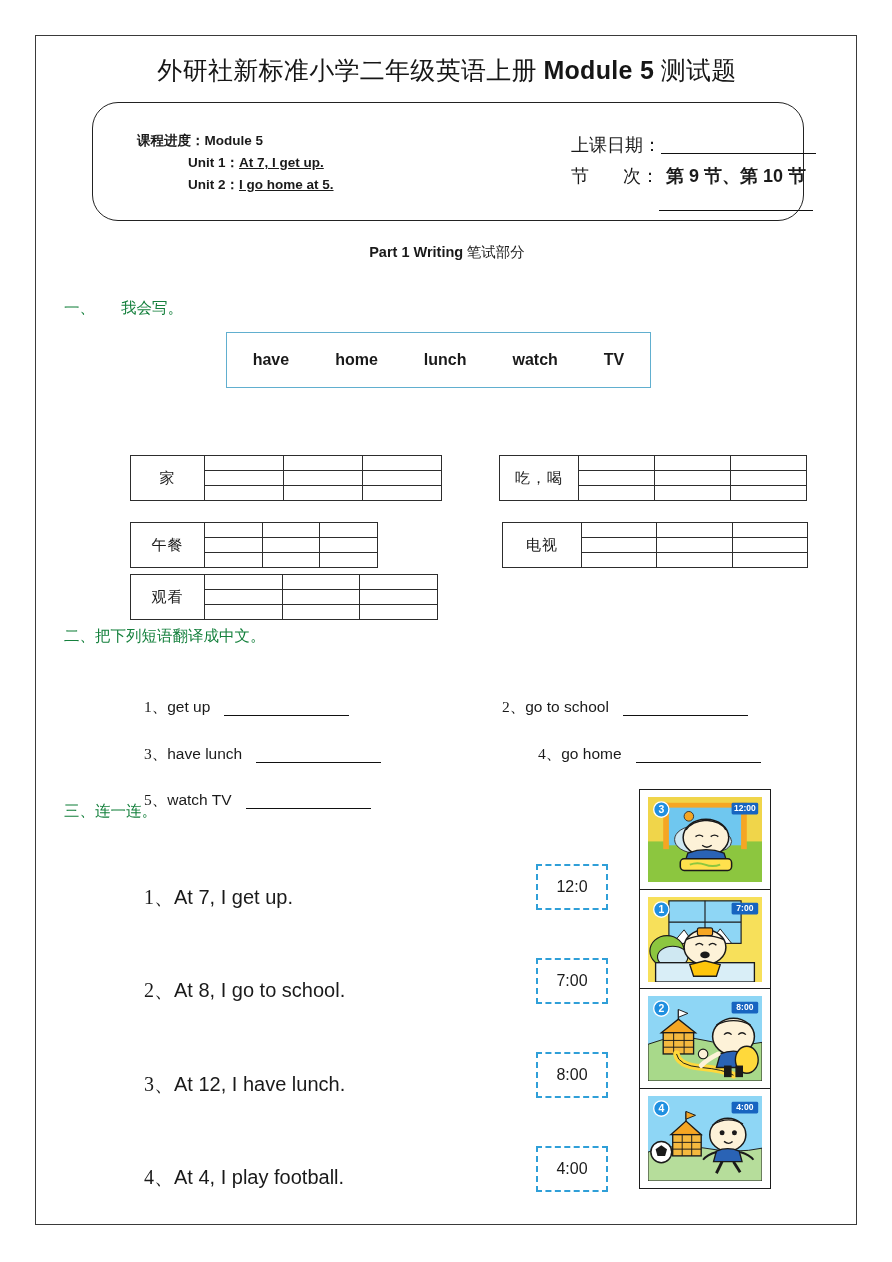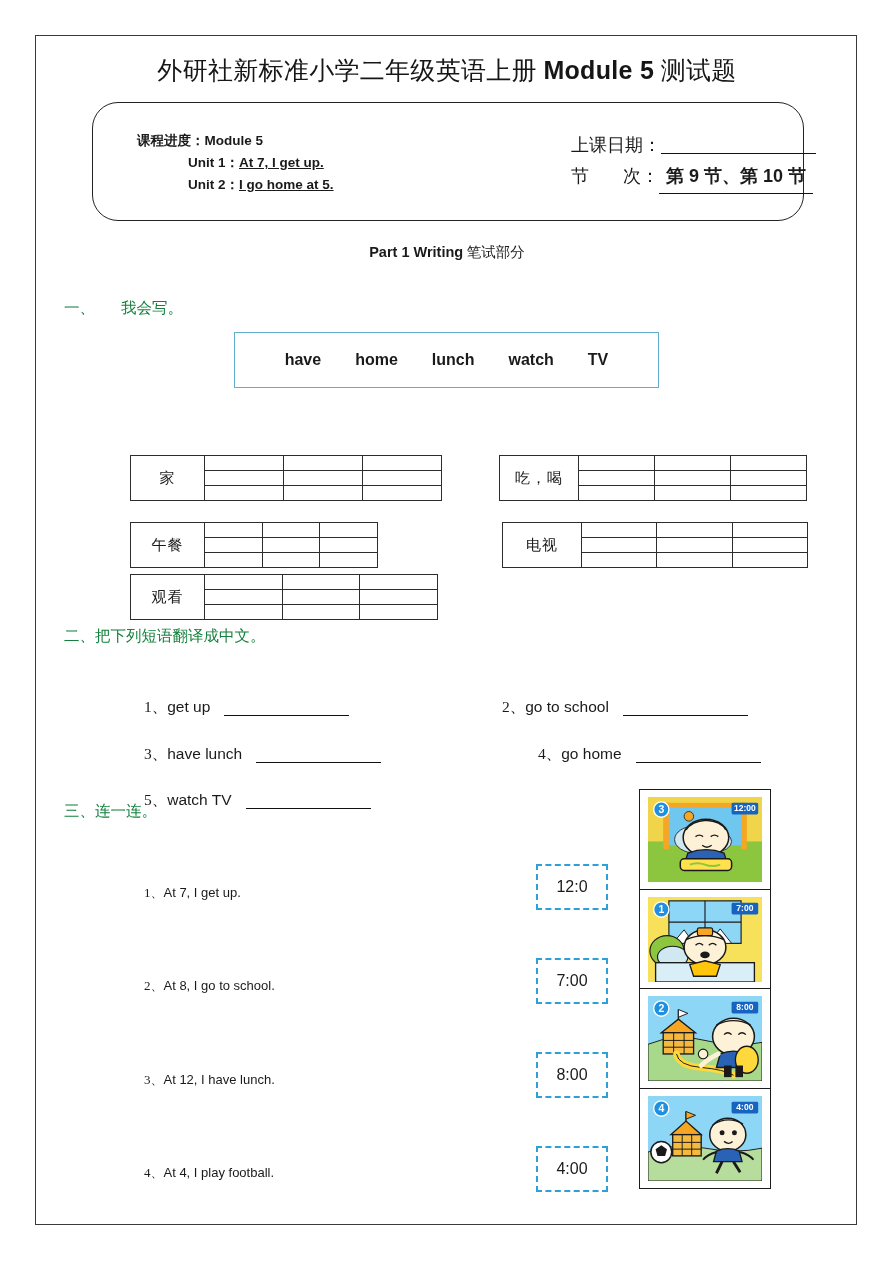--- a/index.html
+++ b/index.html
@@ -88,21 +88,21 @@
   }
   .info-right .blankline {
     display: inline-block;
     width: 155px;
     border-bottom: 1.6px solid #111;
     vertical-align: -3px;
   }
   .info-right .valline {
     display: inline-block;
     border-bottom: 1.4px solid #111;
-    padding: 0 7px 1px 7px;
+    padding: 0 7px 18px 7px;
     font-weight: bold;
   }
   .info-right .sp-wide { display: inline-block; width: 34px; }
 
   
   .part-heading {
     position: absolute;
     left: 0;
     top: 207px;
     width: 822px;
@@ -124,30 +124,30 @@
     white-space: nowrap;
   }
   .sec-1 { left: 28px; top: 262px; }
   .sec-1 .gapn { display: inline-block; width: 26px; }
   .sec-2 { left: 28px; top: 590px; }
   .sec-3 { left: 28px; top: 765px; }
 
   
   .word-bank {
     position: absolute;
-    left: 198px;
+    left: 190px;
     top: 296px;
     width: 425px;
     height: 56px;
     border: 1.3px solid #61afcf;
     box-sizing: border-box;
     display: flex;
     align-items: center;
     justify-content: center;
-    gap: 34px;
+    gap: 46px;
     font-size: 16px;
     font-weight: bold;
   }
 
   
   .wtable {
     position: absolute;
     box-sizing: border-box;
     border: 1.2px solid #2d2d2d;
     display: flex;
@@ -213,21 +213,21 @@
   .tr-1 { left: 108px; top: 661px; }
   .tr-2 { left: 466px; top: 661px; }
   .tr-3 { left: 108px; top: 708px; }
   .tr-4 { left: 456px; top: 708px; margin-left: 46px; }
   .tr-5 { left: 108px; top: 754px; }
 
   
   .match-line {
     position: absolute;
     left: 108px;
-    font-size: 13px;
+    font-size: 20px;
     white-space: nowrap;
   }
   .match-line .num {
     font-family: "Liberation Serif", "DejaVu Serif", serif;
   }
   .ml-1 { top: 848px; }
   .ml-2 { top: 941px; }
   .ml-3 { top: 1035px; }
   .ml-4 { top: 1128px; }
 

